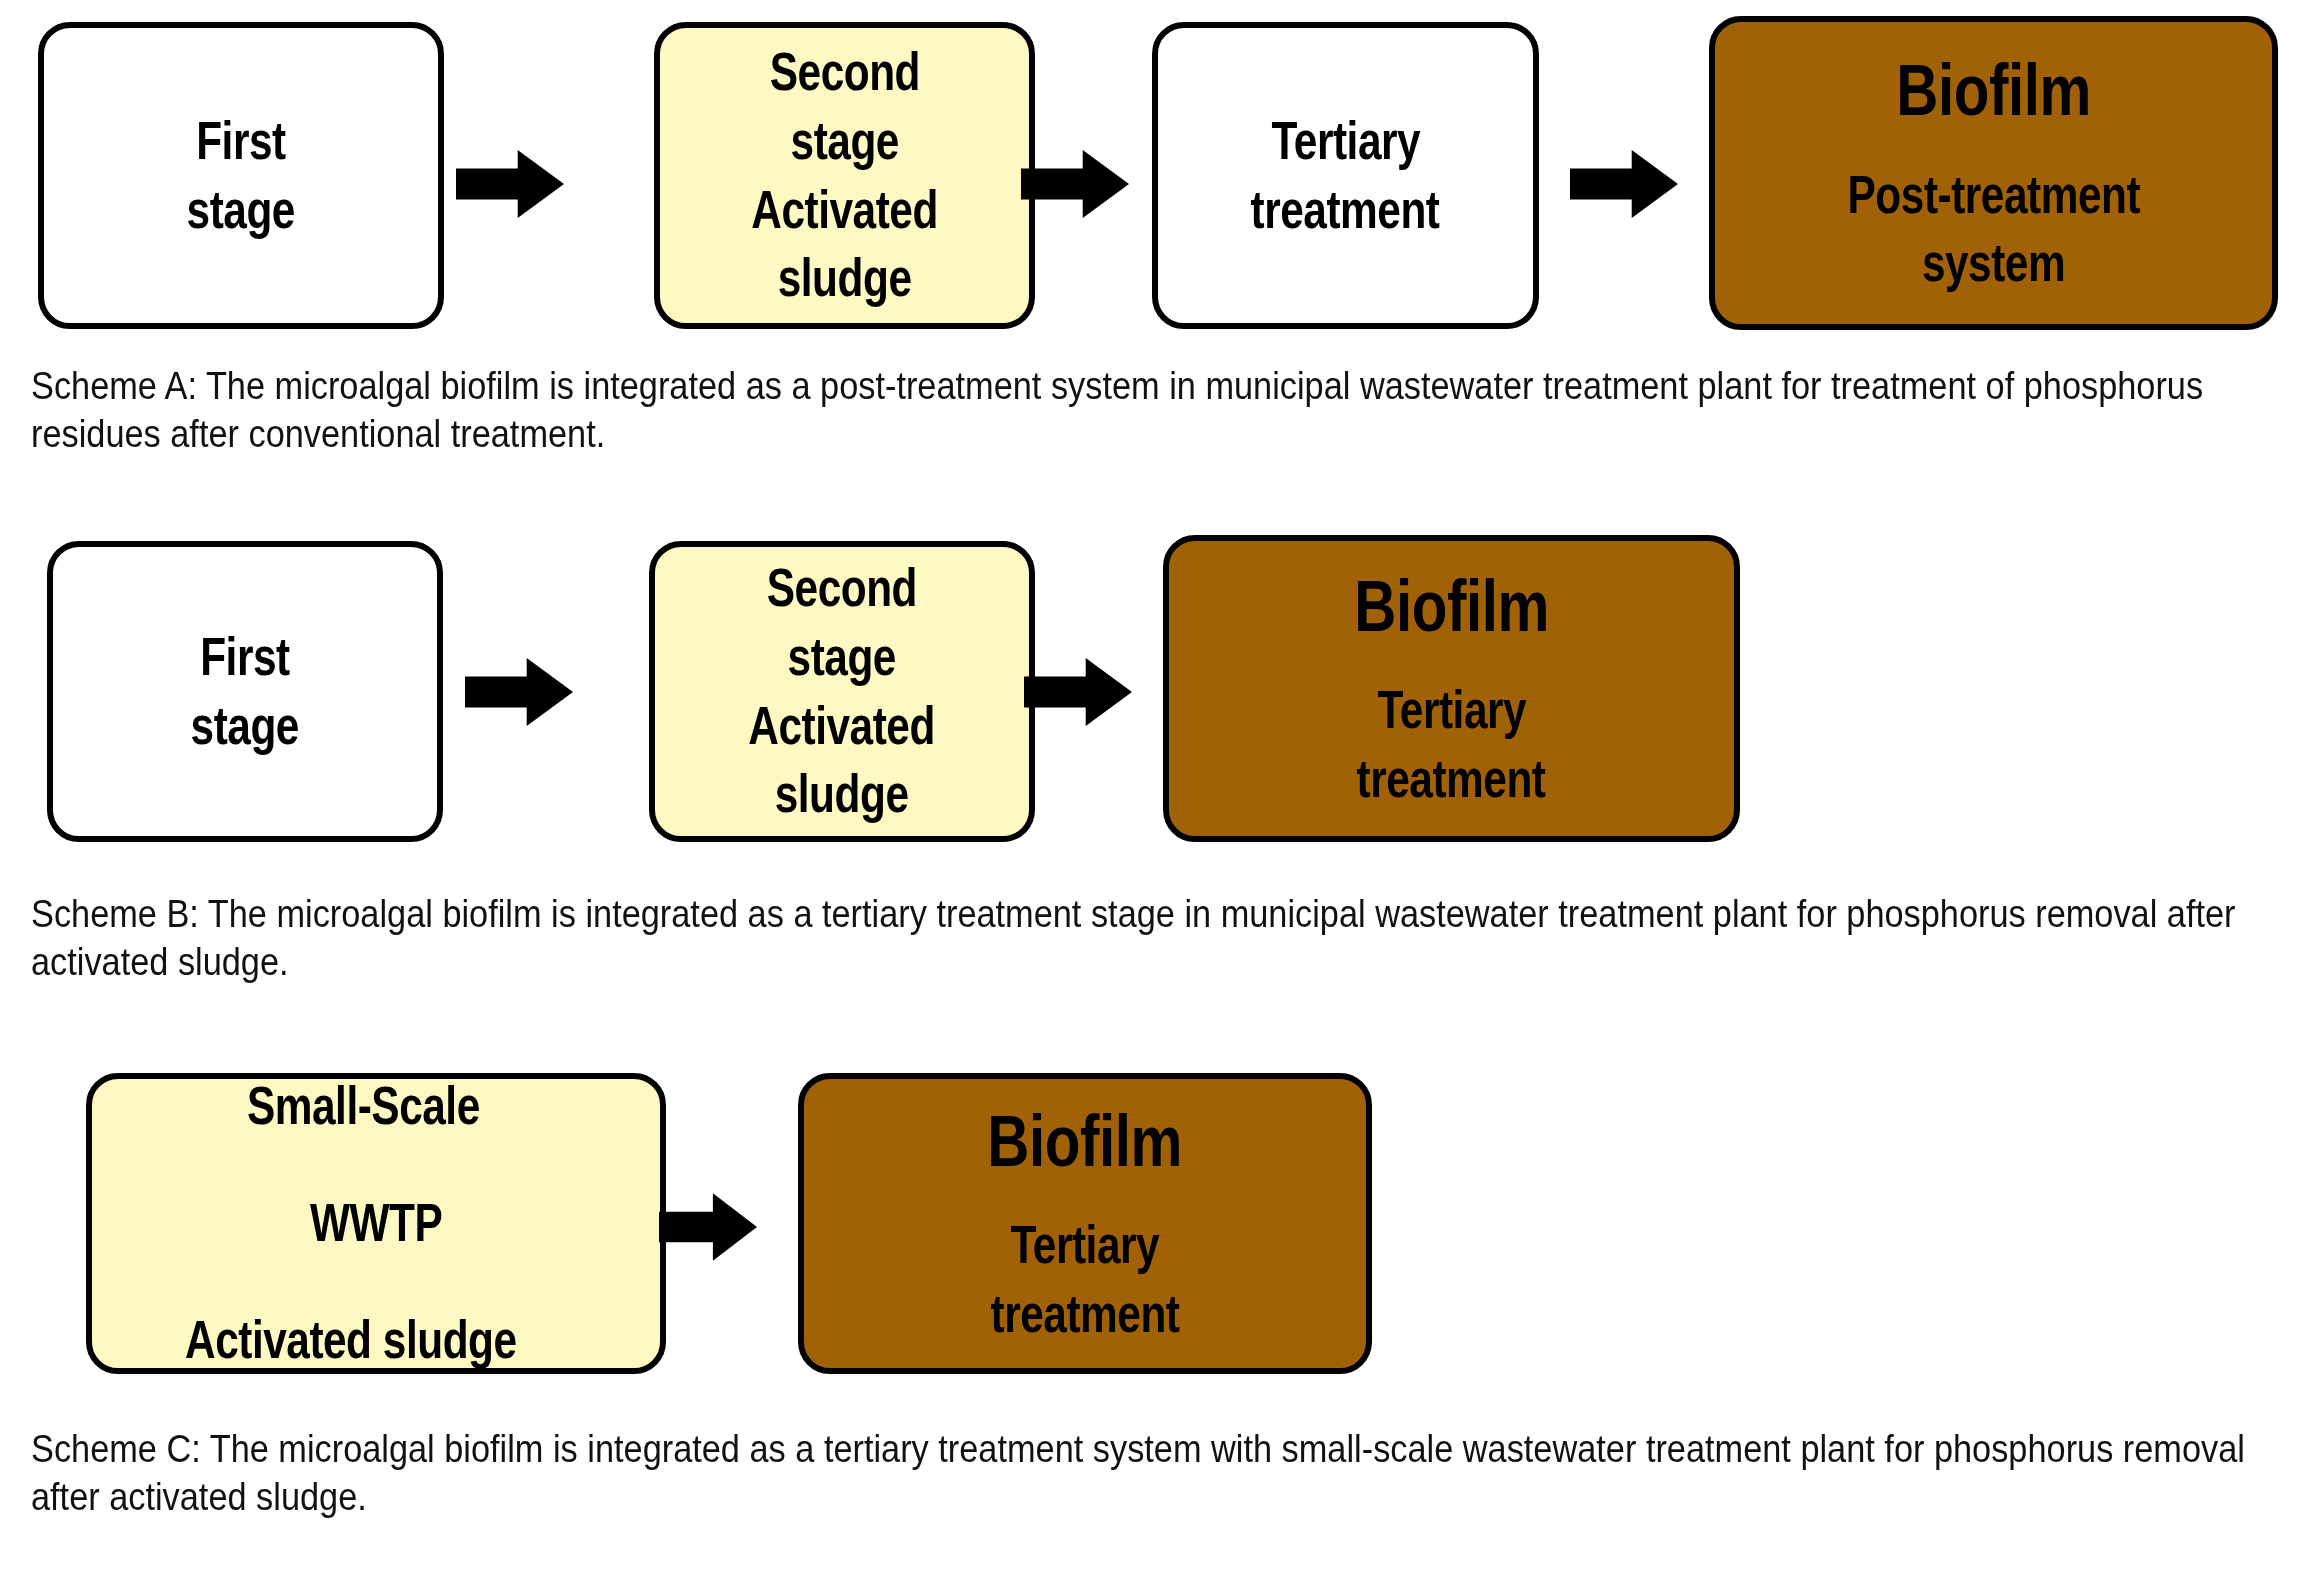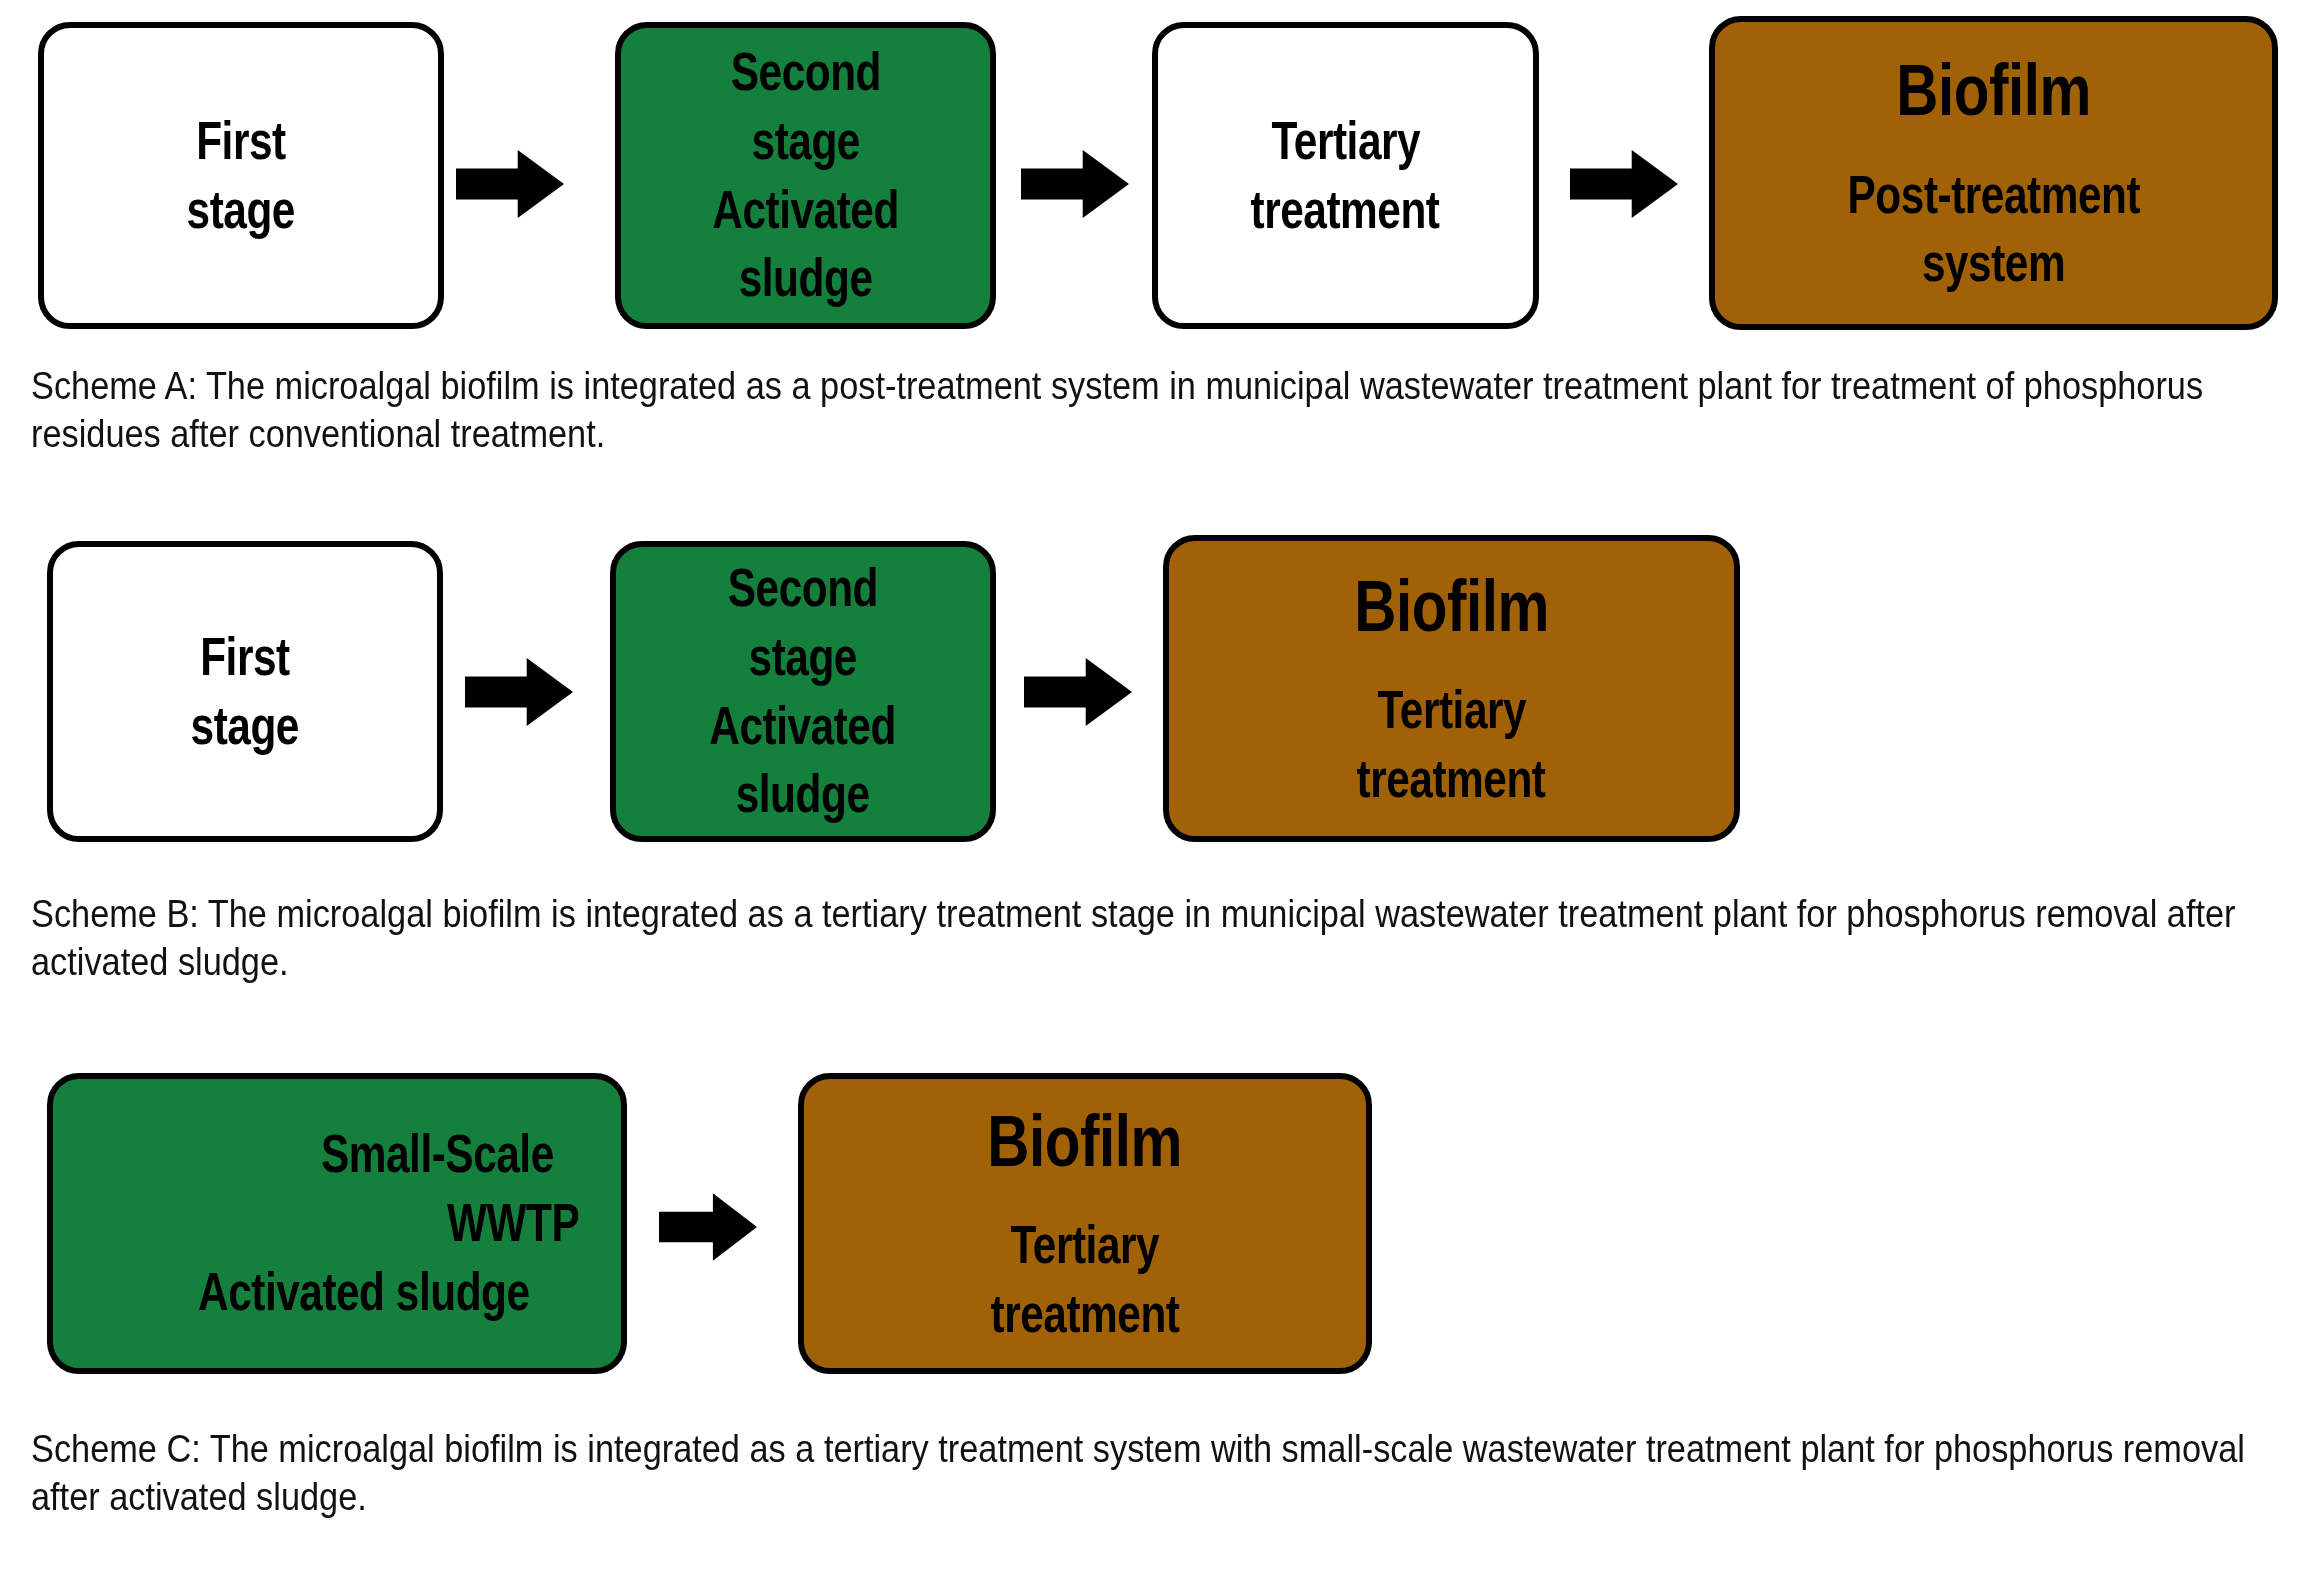--- a/index.html
+++ b/index.html
@@ -36,36 +36,37 @@
     border: 6.8px solid #000000;
     border-radius: 32px;
     background: #ffffff;
     display: flex;
     flex-direction: column;
     justify-content: center;
     align-items: center;
     padding: 3.7px 8.6px;
     overflow: hidden;
   }
-  .node.fill-gray  { background: #15803d; }
+  .node.fill-gray  { background: #fef9c3; margin-left: 39px; }
   .node.fill-green { background: #a16207; }
   .node.fill-white { background: #ffffff; align-items: center; }
 
   .node .line {
     font-weight: bold;
     font-size: 53px;
     line-height: 1.30;
     letter-spacing: -0.6px;
     white-space: nowrap;
     transform: scaleX(0.80);
     transform-origin: center center;
   }
   .node.align-left {
-    align-items: flex-end;
+    align-items: center;
     padding-left: 41px;
+    gap: 48px;
   }
   .node.align-left .line { transform-origin: left center; }
 
   .node .line.big {
     font-size: 73px;
     line-height: 1.18;
   }
 
   
   .node .gap-top { margin-top: 27px; }

